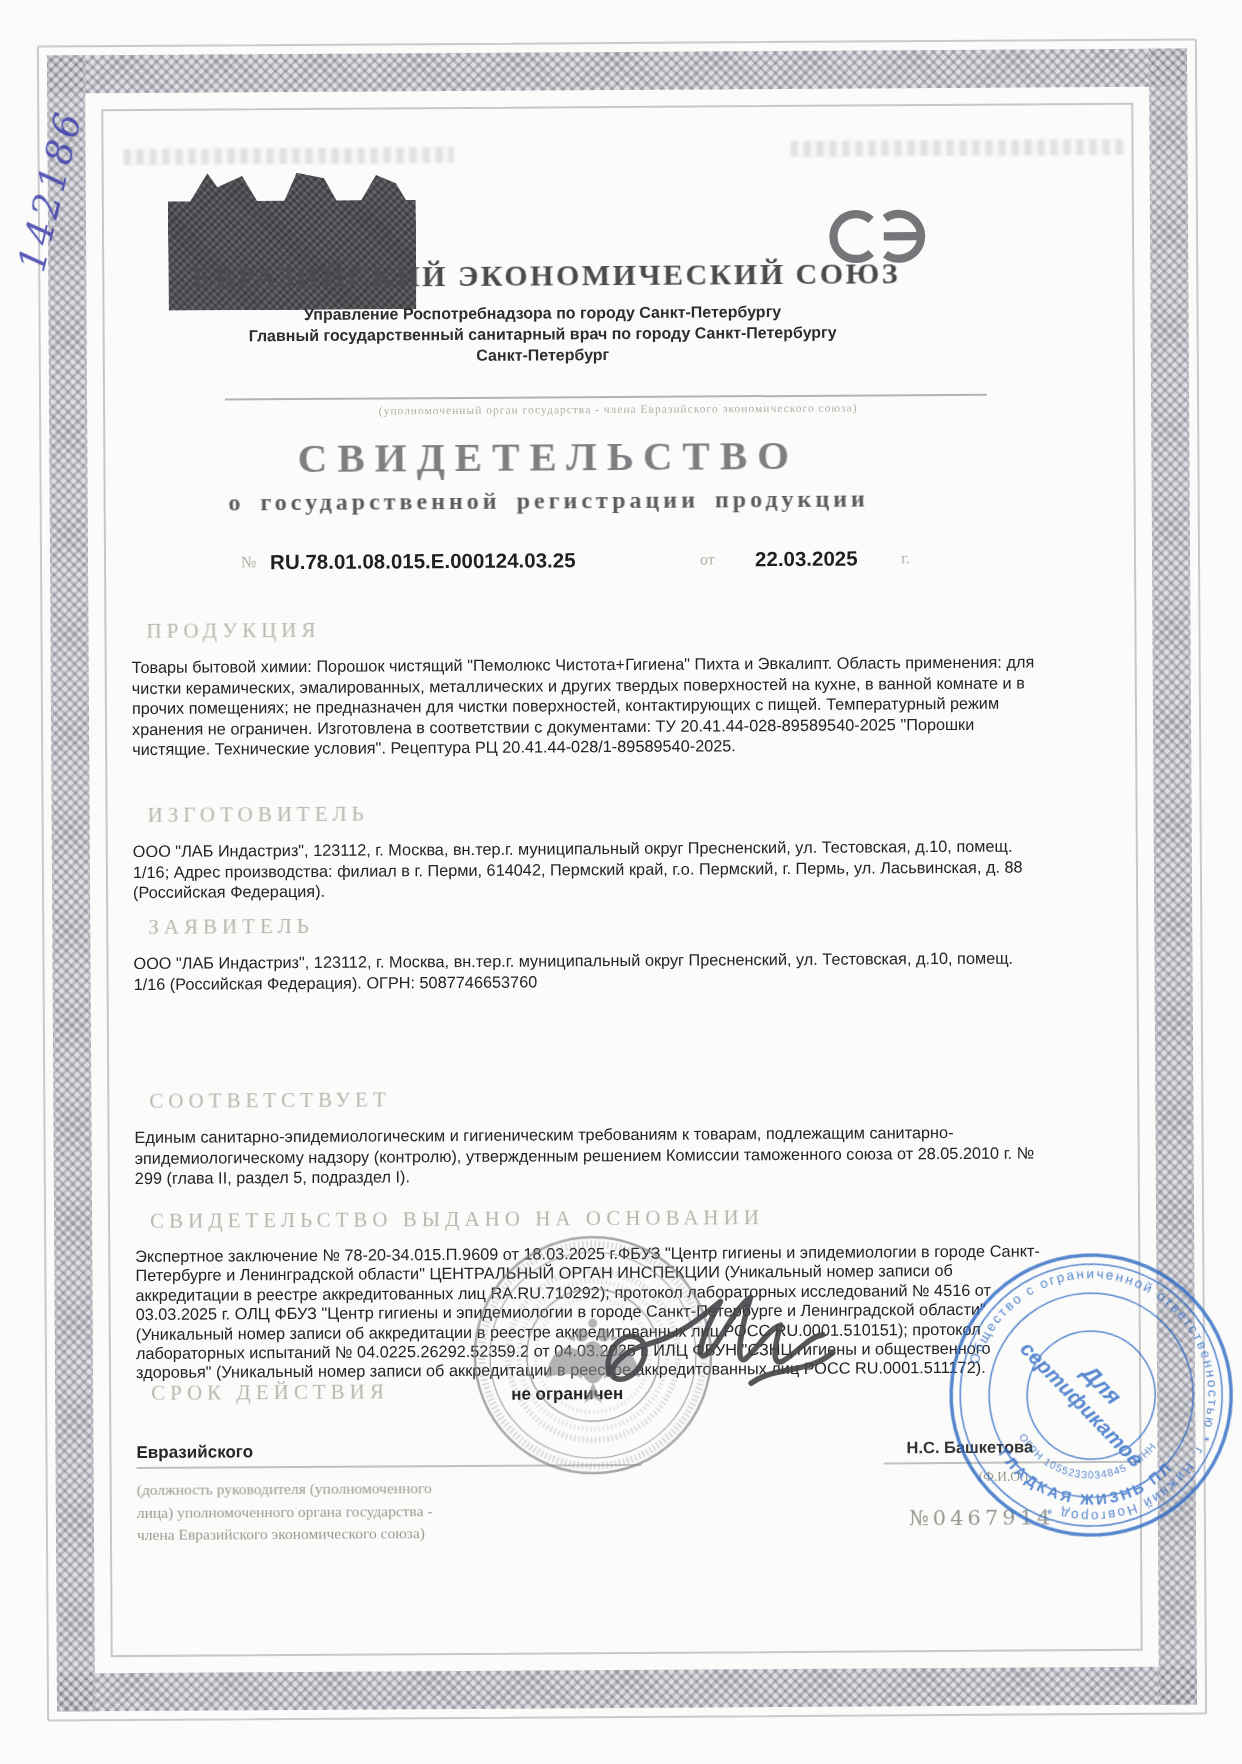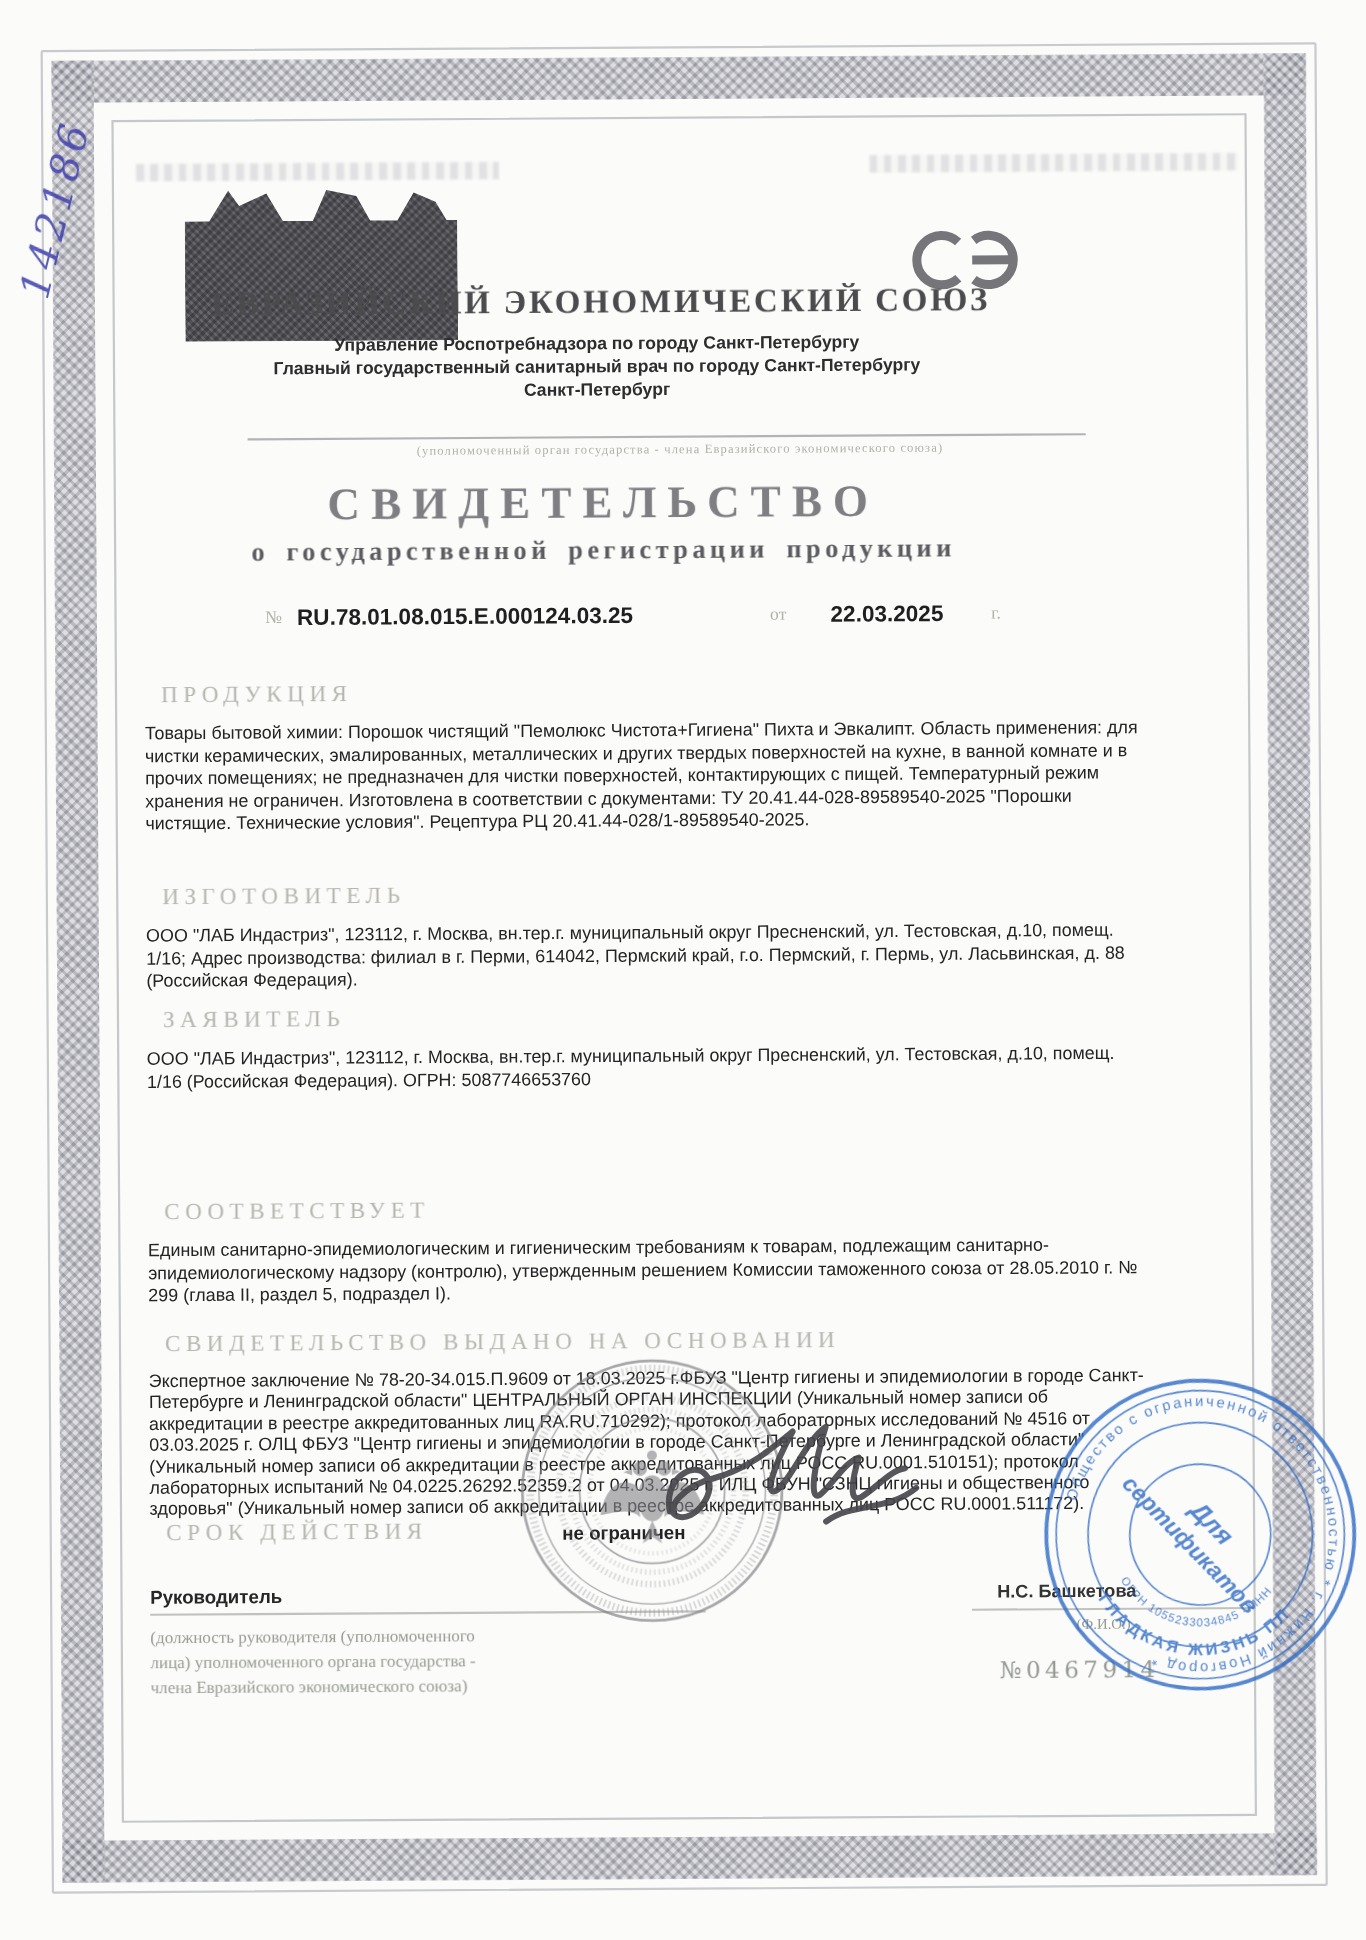--- a/index.html
+++ b/index.html
@@ -159,21 +159,21 @@
       </section>
 
       <section class="sec tight" style="top:1206px;">
         <h3>СВИДЕТЕЛЬСТВО ВЫДАНО НА ОСНОВАНИИ</h3>
         <p>Экспертное заключение № 78-20-34.015.П.9609 от 18.03.2025 г.ФБУЗ "Центр гигиены и эпидемиологии в городе Санкт-Петербурге и Ленинградской области" ЦЕНТРАЛЬНЫЙ ОРГАН ИНСПЕКЦИИ (Уникальный номер записи об аккредитации в реестре аккредитованных лиц RA.RU.710292); протокол лабораторных исследований № 4516 от 03.03.2025 г. ОЛЦ ФБУЗ "Центр гигиены и эпидемиологии в городе Санкт-Петербурге и Ленинградской области" (Уникальный номер записи об аккредитации в реестре аккредитованных лиц РОСС RU.0001.510151); протокол лабораторных испытаний № 04.0225.26292.52359.2 от 04.03.2025 г. ИЛЦ ФБУН "СЗНЦ гигиены и общественного здоровья" (Уникальный номер записи об аккредитации в реестре аккредитованных лиц РОСС RU.0001.511172).</p>
       </section>
 
       <div class="validity-label">СРОК ДЕЙСТВИЯ</div>
       <div class="validity-value">не ограничен</div>
 
-      <div class="role">Руководитель</div>
+      <div class="role">Евразийского</div>
       <div class="name">Н.С. Башкетова</div>
       <div class="sig-line-left"></div>
       <div class="sig-line-right"></div>
       <div class="role-caption">
         <div>(должность руководителя (уполномоченного</div>
         <div>лица) уполномоченного органа государства -</div>
         <div>члена Евразийского экономического союза)</div>
       </div>
       <div class="fio-caption">(Ф.И.О.)</div>
       <div class="form-number">№0467914</div>

